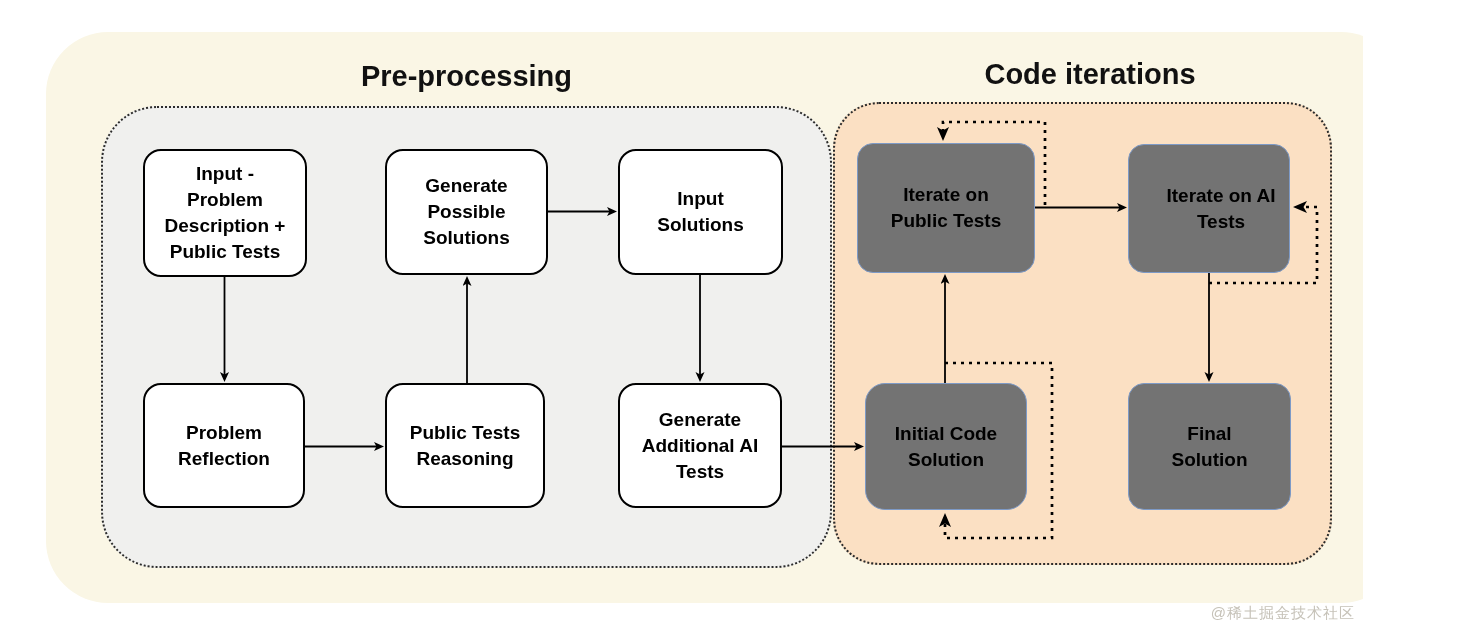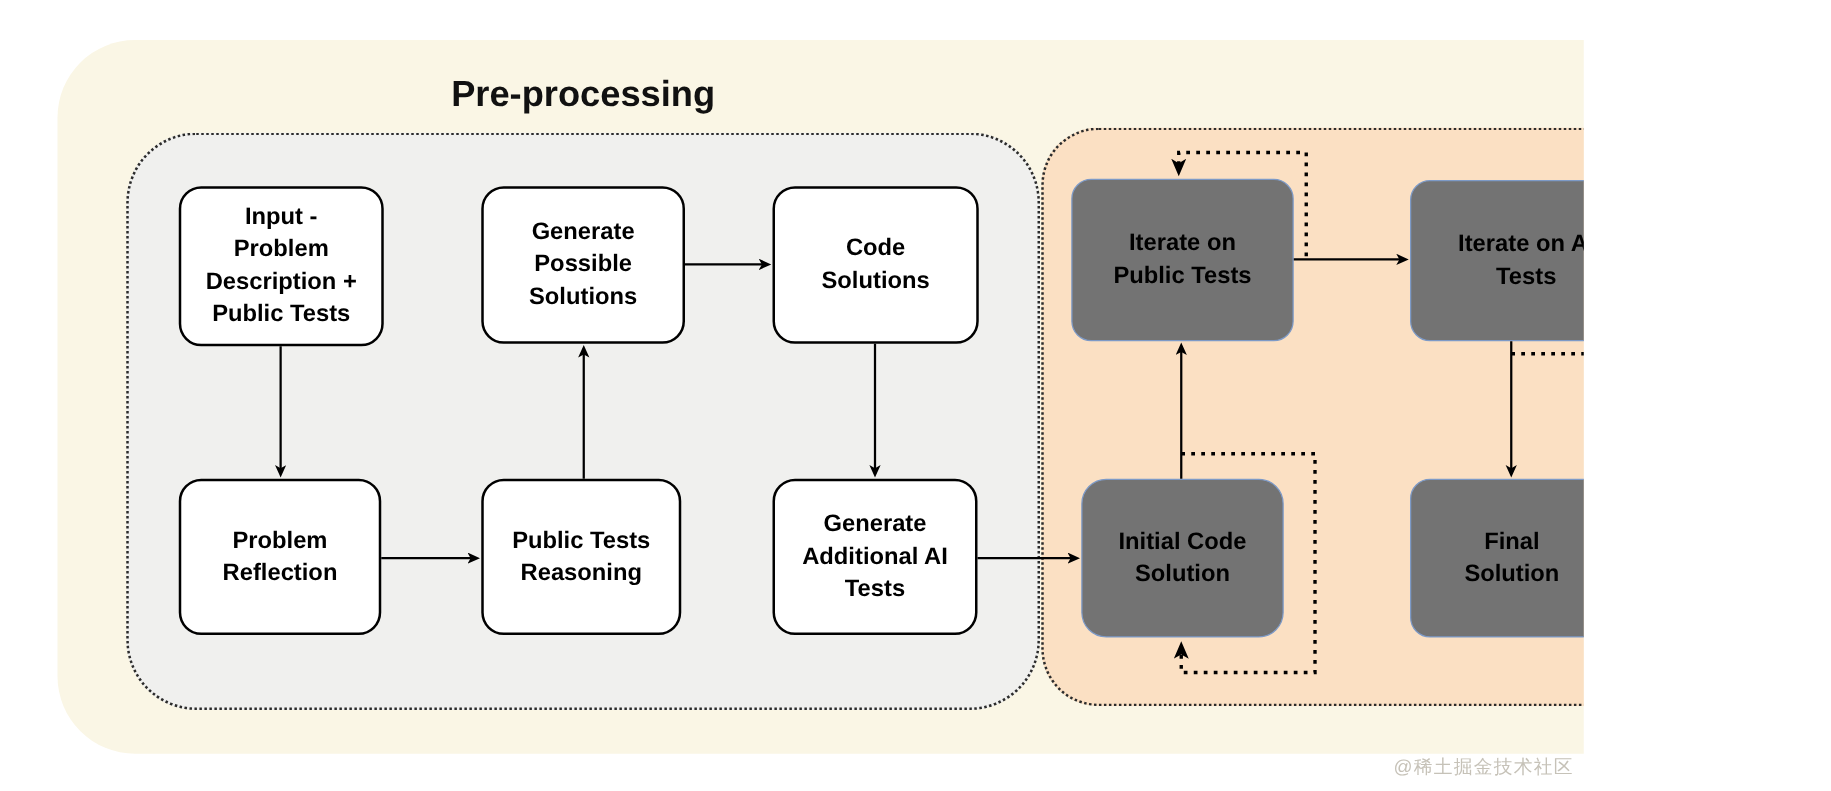--- a/index.html
+++ b/index.html
@@ -1,17 +1,17 @@
 <!DOCTYPE html>
 <html><head>
 <meta charset="utf-8">
 <style>
   html,body{margin:0;padding:0;background:#ffffff;}
   #canvas{
-    position:relative;width:1267px;height:633px;overflow:hidden;
+    position:relative;width:1363px;height:633px;overflow:hidden;
     background:#ffffff;
     font-family:"Liberation Sans","DejaVu Sans",sans-serif;
   }
   .outer-panel{
     position:absolute;left:46px;top:32px;width:1357px;height:571px;
     background:#faf6e5;border-radius:62px;
   }
   .region{position:absolute;box-sizing:border-box;}
   .region-pre{
     left:101px;top:106px;width:731px;height:462px;
@@ -59,34 +59,35 @@
 <body>
 
 <div id="canvas">
 
   <div class="outer-panel"></div>
 
   <div class="region region-pre"></div>
   <div class="region region-code"></div>
 
   <div class="section-title title-pre">Pre-processing</div>
+  <div class="section-title title-code">Code iterations</div>
 
   <div id="n-input" class="node node-white">
     <span class="lbl">Input -
 Problem
 Description +
 Public Tests</span>
   </div>
   <div id="n-gps" class="node node-white">
     <span class="lbl">Generate
 Possible
 Solutions</span>
   </div>
   <div id="n-rank" class="node node-white">
-    <span class="lbl">Code
+    <span class="lbl">Input
 Solutions</span>
   </div>
   <div id="n-reflect" class="node node-white">
     <span class="lbl">Problem
 Reflection</span>
   </div>
   <div id="n-ptr" class="node node-white">
     <span class="lbl">Public Tests
 Reasoning</span>
   </div>

